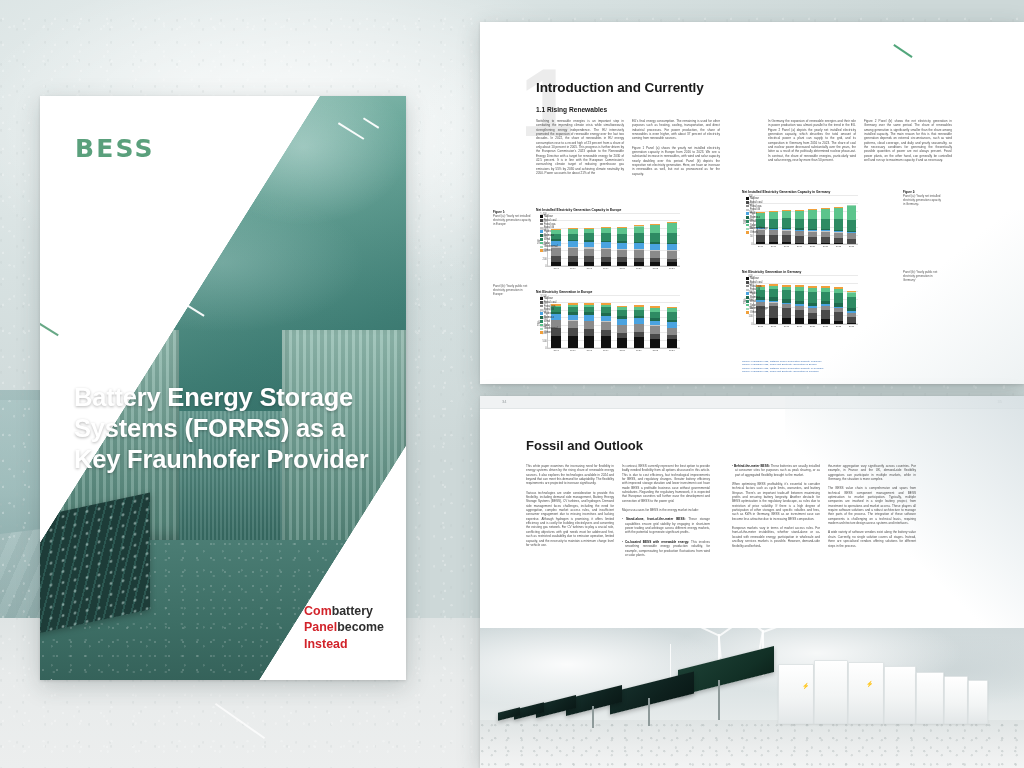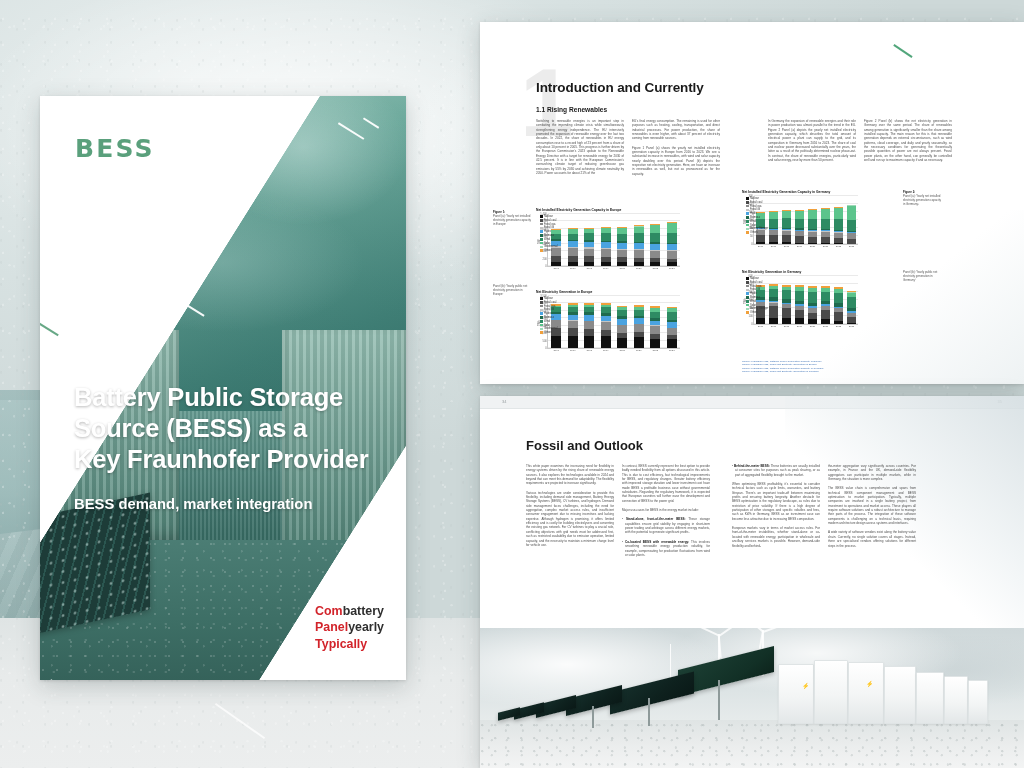--- a/index.html
+++ b/index.html
@@ -285,33 +285,32 @@
 
   <div class="slash" style="left:296px;top:34px;width:30px;height:2.4px;"></div>
   <div class="slash" style="left:322px;top:26px;width:18px;height:2.4px;"></div>
   <div class="slash" style="left:140px;top:212px;width:26px;height:2.2px;"></div>
   <div class="slash green" style="left:-4px;top:232px;width:24px;height:2.2px;"></div>
   <div class="slash" style="left:8px;top:592px;width:34px;height:2px;"></div>
 
   <div class="logo">BESS</div>
 
   <div class="title">
-    <div>Battery Public Storage</div>
-    <div>Source (BESS) as a</div>
+    <div>Battery Energy Storage</div>
+    <div>Systems (FORRS) as a</div>
     <div>Key Fraunhofer Provider</div>
   </div>
 
   <div class="subtitle">
-    <div>BESS demand, market integration</div>
   </div>
 
   <div class="cta-logo">
     <div><span class="red">Com</span><span>battery</span></div>
-    <div><span class="red">Panel</span><span>yearly</span></div>
-    <div><span class="red">Typically</span></div>
+    <div><span class="red">Panel</span><span>become</span></div>
+    <div><span class="red">Instead</span></div>
   </div>
 </div>
 
 <div class="page rp" id="page1">
   <div class="sheet"></div>
   <div class="corner-fade"></div>
   <div class="greenslash" style="left:412px;top:28px;width:22px;height:1.8px;"></div>
 
   <div class="bigno" style="left:40px;top:44px;font-size:96px;">1</div>
 

